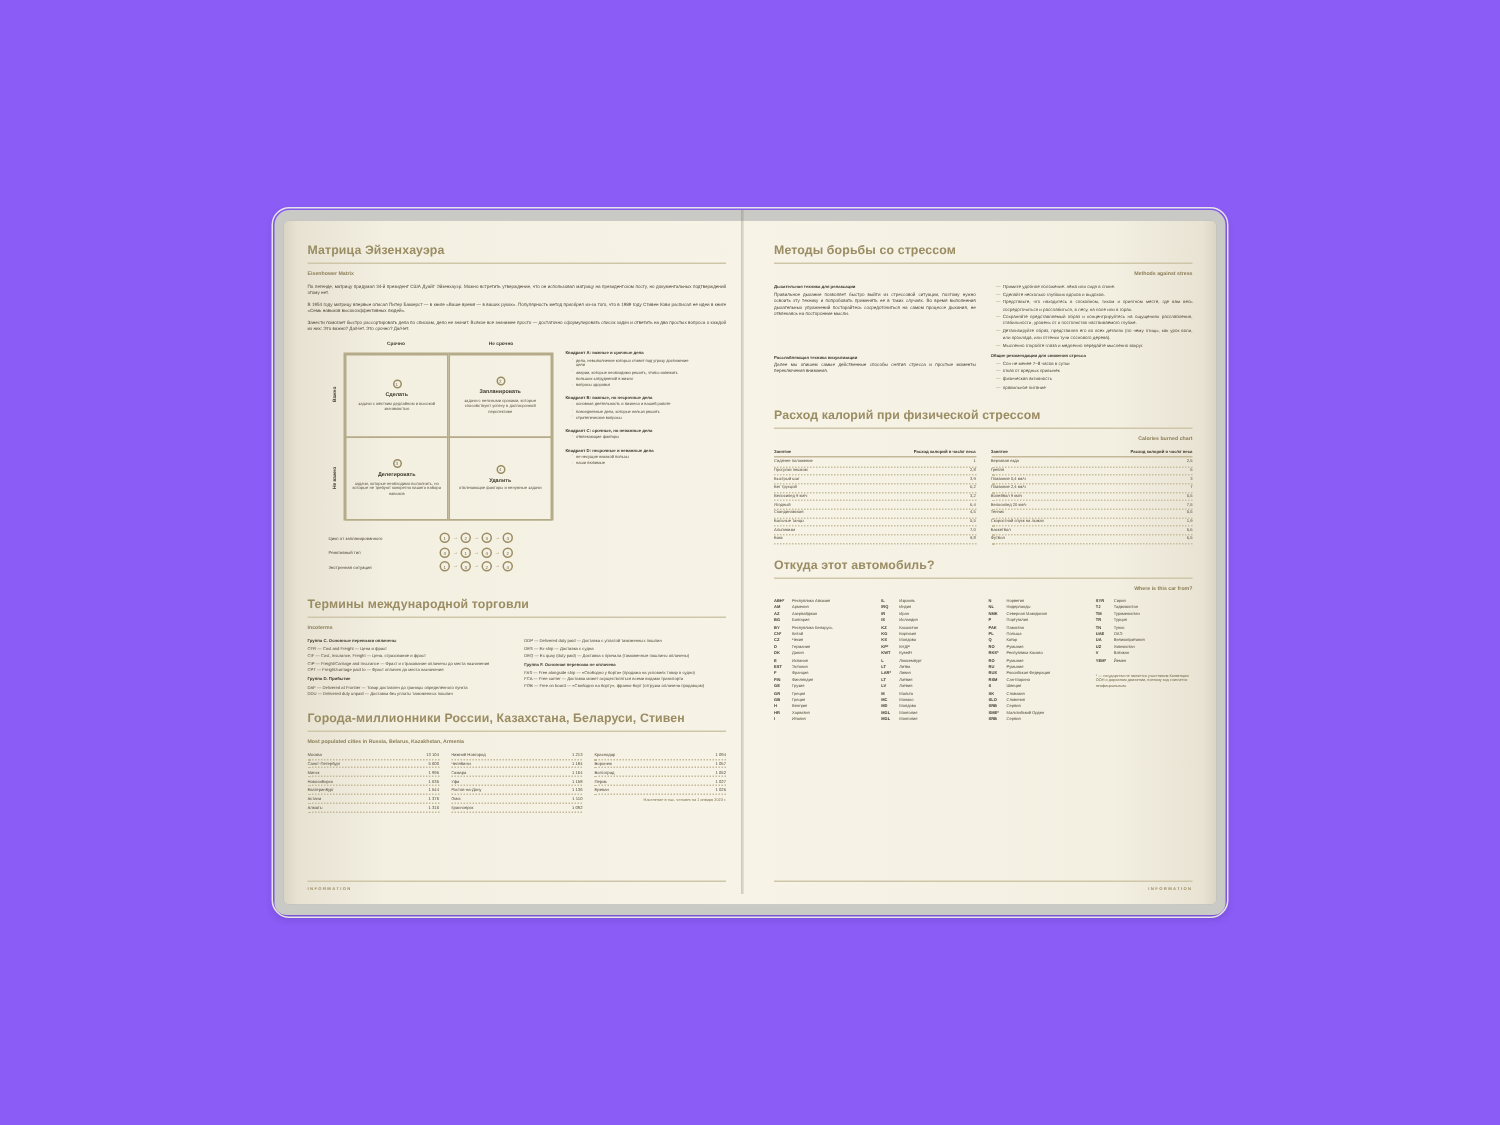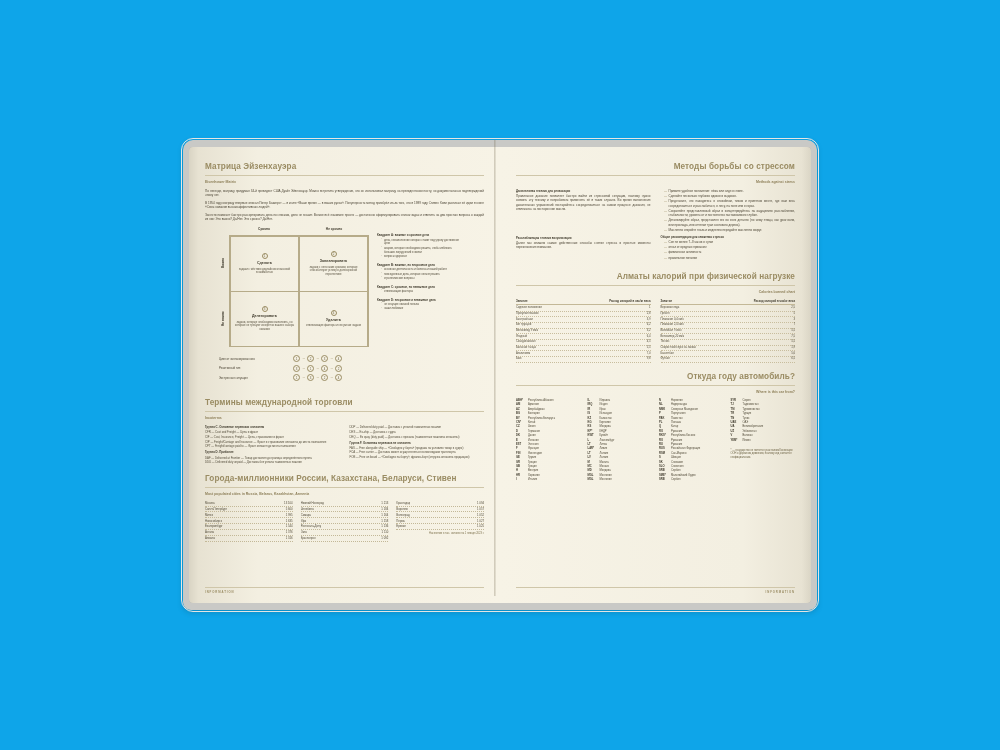--- a/index.html
+++ b/index.html
@@ -6,21 +6,21 @@
   html, body { margin:0; padding:0; }
   body {
     width:1000px; height:750px;
     background:#ffffff;
     font-family:"Liberation Sans", sans-serif;
     overflow:hidden;
   }
   
   .spread-wrap{
     position:absolute; left:0; top:0; width:1000px; height:750px;
-    background:#0ea5e9;
+    background:#8b5cf6;
   }
   .book{
     position:absolute;
     left:183px; top:140px; width:634px; height:470px;
     background:#c9c9c6;
     border-radius:10px 10px 8px 8px;
     box-shadow:0 2px 6px rgba(0,0,0,0.18);
   }
   .book:before{ 
     content:""; position:absolute; left:-2px; top:-2px; right:-2px; bottom:-2px;
@@ -54,21 +54,21 @@
     z-index:5;
   }
   
   .sect-title{
     color:#9a8c63;
     font-size:8.2px;
     font-weight:bold;
     letter-spacing:.1px;
     margin:0 0 2px 0;
   }
-  .sect-title.right-al{ text-align:right; }
+  .sect-title.right-al{ }
   .rule{
     height:1px; background:#cfc6a9; margin:0 0 4px 0;
   }
   .sub-en{
     color:#8d7f58; font-size:3.5px; font-weight:bold; margin:0 0 4px 0;
   }
   .sub-en.right-al{ text-align:right; }
   .body-p{
     margin:0 0 3px 0; text-align:justify; font-size:3.05px; color:#4e4737;
   }
@@ -447,21 +447,21 @@
                 <li>Сон не менее 7–8 часов в сутки</li>
                 <li>отказ от вредных привычек</li>
                 <li>физическая активность</li>
                 <li>правильное питание</li>
               </ul>
             </div>
           </div>
         </div>
 
         <div style="margin-top:8px">
-          <div class="sect-title right-al">Алматы калорий при физической нагрузке</div>
+          <div class="sect-title right-al">Расход калорий при физической стрессом</div>
           <div class="rule"></div>
           <div class="sub-en right-al">Calories burned chart</div>
           <div class="cal-tbl">
             <div>
               <div class="cal-head">
                 <span>Занятие</span>
                 <span>Расход калорий в час/кг веса</span>
               </div>
               <div class="cal-row">
                   <span>Сидячее положение</span>
@@ -547,21 +547,21 @@
                 </div>
               <div class="cal-row">
                   <span>Футбол</span>
                   <span>6,5</span>
                 </div>
             </div>
           </div>
         </div>
 
         <div style="margin-top:8px">
-          <div class="sect-title right-al">Откуда году автомобиль?</div>
+          <div class="sect-title right-al">Откуда этот автомобиль?</div>
           <div class="rule"></div>
           <div class="sub-en right-al">Where is this car from?</div>
           <div class="plates">
             <div>
               <div class="pl-row">
                   <span class="pl-code">ABH*</span>
                   <span class="pl-name">Республика Абхазия</span>
                 </div>
               <div class="pl-row">
                   <span class="pl-code">AM</span>

